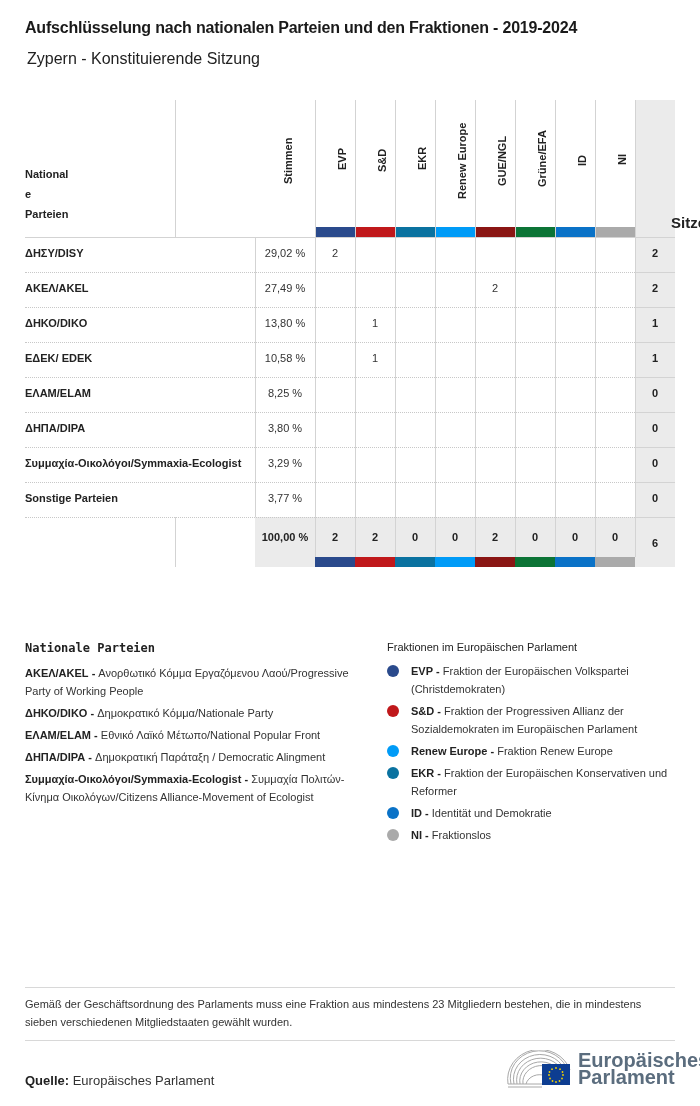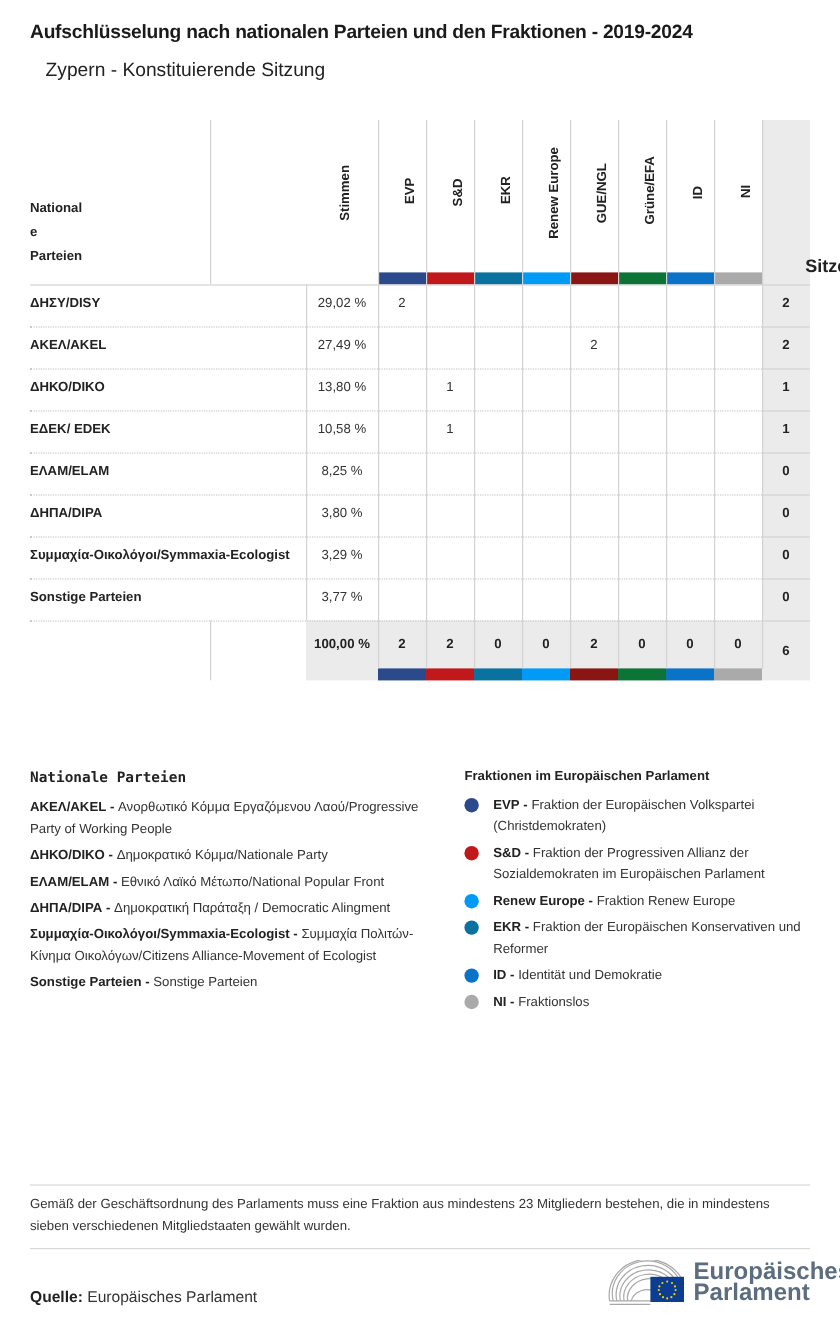--- a/index.html
+++ b/index.html
@@ -1,20 +1,20 @@
 <!DOCTYPE html>
 <html><head>
 <meta charset="utf-8">
 <style>
   * { box-sizing: border-box; margin: 0; padding: 0; }
   html, body { width: 700px; height: 1106px; background: #fff; }
   body { font-family: "Liberation Sans", "DejaVu Sans", sans-serif; color: #222; position: relative; overflow: hidden; }
 
   .title { position: absolute; left: 25px; top: 19px; font-size: 16px; font-weight: bold; color: #1a1a1a; letter-spacing: -0.2px; }
-  .subtitle { position: absolute; left: 27px; top: 50px; font-size: 16px; color: #222; margin-left: 11px; }
+  .subtitle { position: absolute; left: 27px; top: 50px; font-size: 16px; color: #222; }
 
   
   .tbl { position: absolute; left: 25px; top: 100px; width: 650px; height: 470px; }
   .vline { position: absolute; width: 1px; background: #d3d3d3; }
   .hline-solid { position: absolute; height: 1px; background: #d3d3d3; }
   .hline-dot { position: absolute; height: 0; border-top: 1px dotted #c8c8c8; }
 
   .hdr-party { position: absolute; left: 0; top: 64px; font-size: 11px; font-weight: bold; line-height: 20px; color: #222; }
   .rot { position: absolute; transform: rotate(-90deg); transform-origin: left top; white-space: nowrap; font-size: 11px; font-weight: bold; color: #222; }
   .sitze-bg { position: absolute; left: 610px; top: 0; width: 40px; height: 467px; background: #ebebeb; }
@@ -30,21 +30,21 @@
   .tot-bg { position: absolute; left: 230px; top: 417px; width: 380px; height: 50px; background: #ebebeb; }
   .tot { position: absolute; top: 431px; font-size: 11px; font-weight: bold; text-align: center; width: 40px; }
 
   
   .leg-left { position: absolute; left: 25px; top: 641px; width: 340px; }
   .leg-left h3 { font-family: "DejaVu Sans Mono", "Liberation Mono", monospace; font-size: 12px; font-weight: bold; margin-bottom: 9px; color: #222; }
   .leg-left .li { font-size: 11px; line-height: 18px; margin-bottom: 4px; color: #333; }
   .leg-left .li b { color: #222; }
 
   .leg-right { position: absolute; left: 387px; top: 641px; width: 295px; }
-  .leg-right h3 { font-size: 11px; font-weight: bold; margin-bottom: 9px; color: #222; }
+  .leg-right h3 { font-size: 11px; font-weight: normal; margin-bottom: 9px; color: #222; }
   .leg-right .li { position: relative; padding-left: 24px; font-size: 11px; line-height: 18px; margin-bottom: 4px; color: #333; }
   .leg-right .li b { color: #222; }
   .dot { position: absolute; left: 0; top: 3px; width: 12px; height: 12px; border-radius: 50%; }
 
   .divider { position: absolute; left: 25px; width: 650px; height: 1px; background: #d8d8d8; }
   .note { position: absolute; left: 25px; top: 995px; width: 650px; font-size: 11px; line-height: 18px; color: #333; }
   .source { position: absolute; left: 25px; top: 1073px; font-size: 13px; color: #333; }
   .source b { color: #222; }
 
   .logo { position: absolute; left: 506px; top: 1050px; width: 170px; height: 40px; }
@@ -245,21 +245,20 @@
   </div>
 </div>
 
 <div class="leg-left">
   <h3>Nationale Parteien</h3>
   <div class="li"><b>ΑΚΕΛ/AKEL</b> <b>-</b> <span>Ανορθωτικό Κόμμα Εργαζόμενου Λαού/Progressive Party of Working People</span></div>
   <div class="li"><b>ΔΗΚΟ/DIKO</b> <b>-</b> <span>Δημοκρατικό Κόμμα/Nationale Party</span></div>
   <div class="li"><b>ΕΛΑΜ/ELAM</b> <b>-</b> <span>Εθνικό Λαϊκό Μέτωπο/National Popular Front</span></div>
   <div class="li"><b>ΔΗΠΑ/DIPA</b> <b>-</b> <span>Δημοκρατική Παράταξη / Democratic Alingment</span></div>
   <div class="li"><b>Συμμαχία-Οικολόγοι/Symmaxia-Ecologist</b> <b>-</b> <span>Συμμαχία Πολιτών-Κίνημα Οικολόγων/Citizens Alliance-Movement of Ecologist</span></div>
-  <div class="li"><b>Sonstige Parteien</b> <b>-</b> <span>Sonstige Parteien</span></div>
 </div>
 
 <div class="leg-right">
   <h3>Fraktionen im Europäischen Parlament</h3>
   <div class="li"><span class="dot" style="background:#2a4a8c"></span><b>EVP</b> <b>-</b> <span>Fraktion der Europäischen Volkspartei (Christdemokraten)</span></div>
   <div class="li"><span class="dot" style="background:#c0181b"></span><b>S&amp;D</b> <b>-</b> <span>Fraktion der Progressiven Allianz der Sozialdemokraten im Europäischen Parlament</span></div>
   <div class="li"><span class="dot" style="background:#009bf7"></span><b>Renew Europe</b> <b>-</b> <span>Fraktion Renew Europe</span></div>
   <div class="li"><span class="dot" style="background:#0a72a0"></span><b>EKR</b> <b>-</b> <span>Fraktion der Europäischen Konservativen und Reformer</span></div>
   <div class="li"><span class="dot" style="background:#0a72c7"></span><b>ID</b> <b>-</b> <span>Identität und Demokratie</span></div>
   <div class="li"><span class="dot" style="background:#aaaaaa"></span><b>NI</b> <b>-</b> <span>Fraktionslos</span></div>

